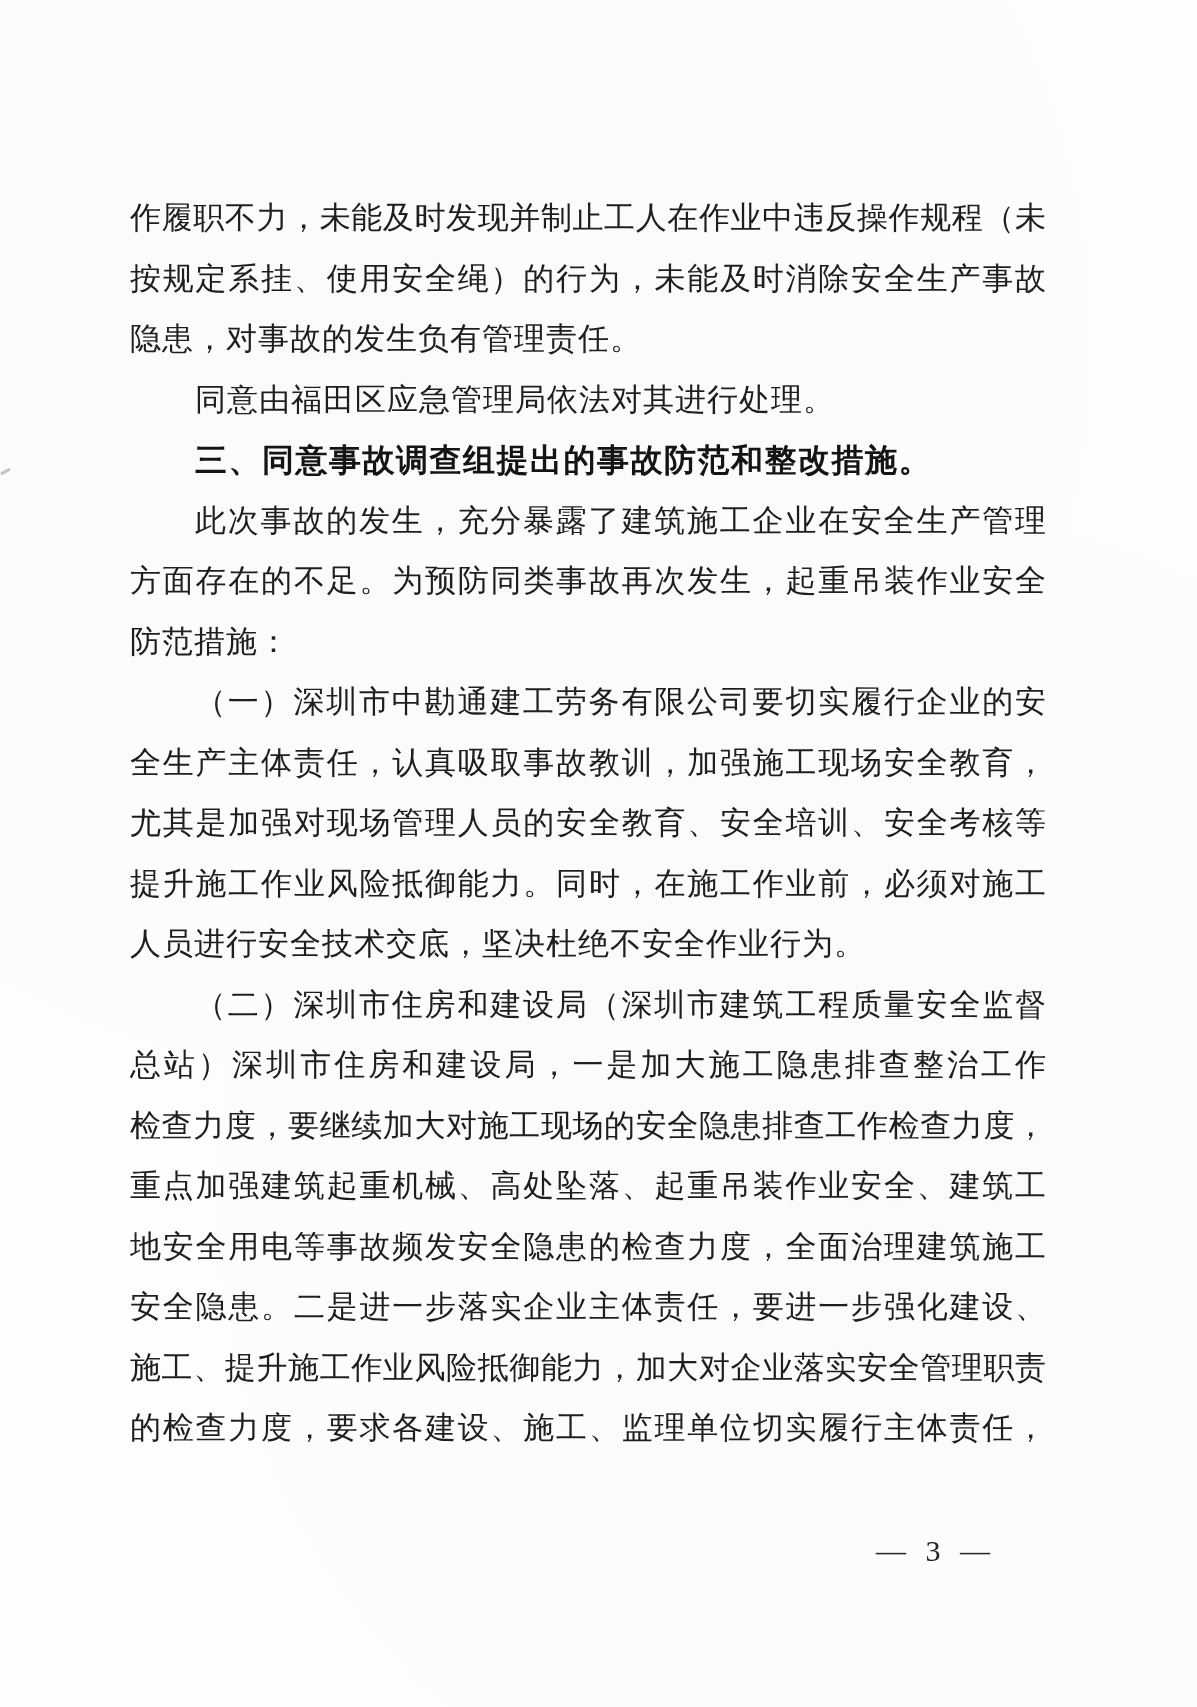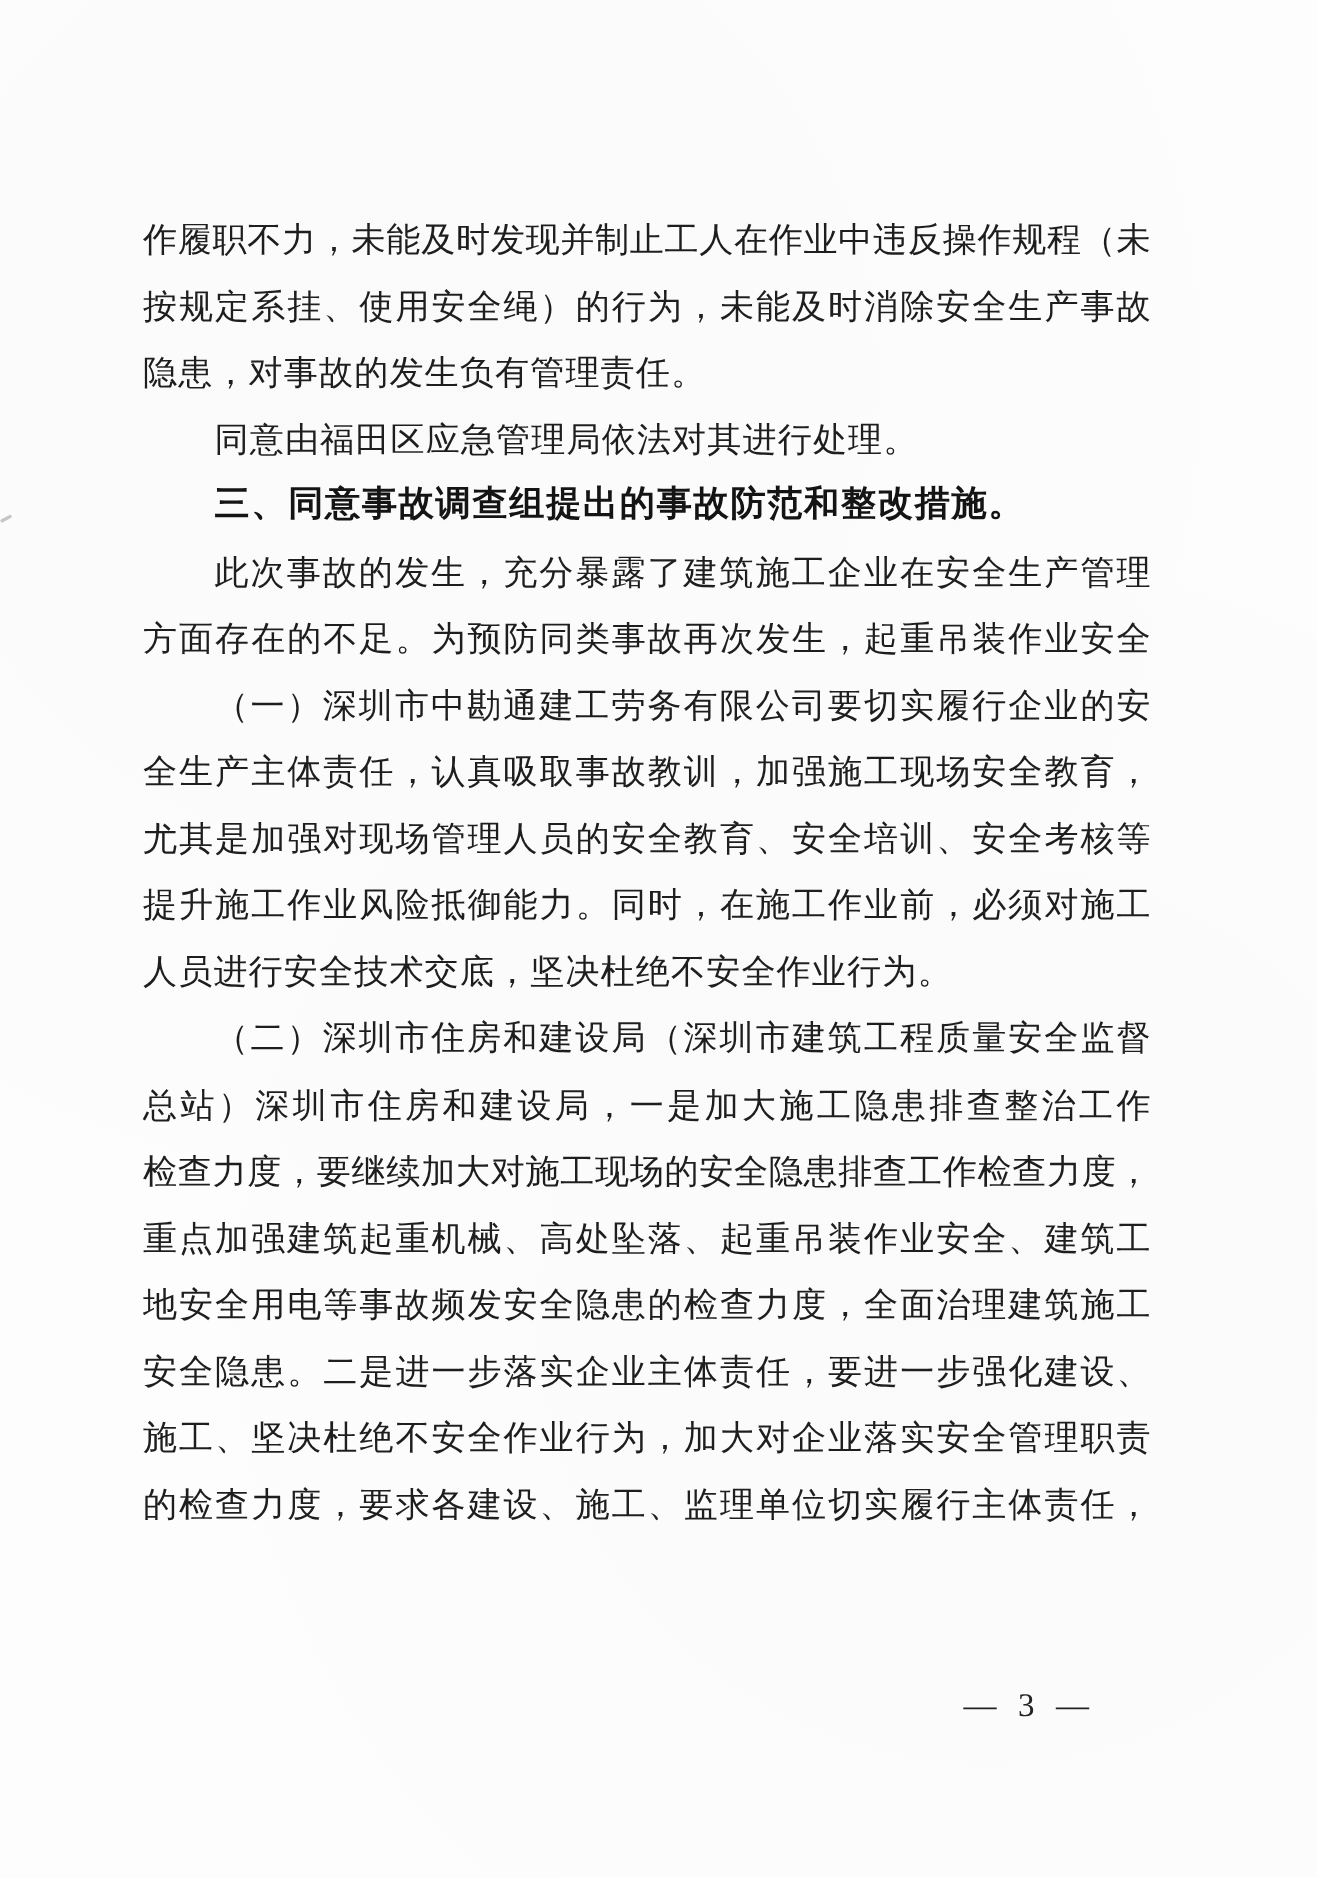--- a/index.html
+++ b/index.html
@@ -43,21 +43,21 @@
   .line.fill {
     white-space: normal;
     text-align: justify;
     text-align-last: justify;
     letter-spacing: 0;
   }
   .line.indent {
     text-indent: 65px;
   }
   .line.heading {
-    font-family: Liberation Mono, monospace;
+    font-family: Liberation Serif, serif;
     font-weight: bold;
     font-size: 32px;
     letter-spacing: 1.5px;
     color: #141414;
   }
   .page-number {
     position: absolute;
     top: 1533px;
     right: 205px;
     font-size: 30px;
@@ -95,20 +95,21 @@
       <div class="line"><span>隐患，对事故的发生负有管理责任。</span></div>
 
       <div class="line indent"><span>同意由福田区应急管理局依法对其进行处理。</span></div>
 
       <div class="line indent heading"><span>三、同意事故调查组提出的事故防范和整改措施。</span></div>
 
       <div class="line indent fill"><span>此次事故的发生，充分暴露了建筑施工企业在安全生产管理</span></div>
 
       <div class="line fill"><span>方面存在的不足。为预防同类事故再次发生，起重吊装作业安全</span></div>
 
+      <div class="line"><span>防范措施：</span></div>
 
       <div class="line indent fill"><span>（一）深圳市中勘通建工劳务有限公司要切实履行企业的安</span></div>
 
       <div class="line fill"><span>全生产主体责任，认真吸取事故教训，加强施工现场安全教育，</span></div>
 
       <div class="line fill"><span>尤其是加强对现场管理人员的安全教育、安全培训、安全考核等</span></div>
 
 
       <div class="line fill"><span>提升施工作业风险抵御能力。同时，在施工作业前，必须对施工</span></div>
 
@@ -119,20 +120,20 @@
       <div class="line fill"><span>总站）深圳市住房和建设局，一是加大施工隐患排查整治工作</span></div>
 
       <div class="line fill"><span>检查力度，要继续加大对施工现场的安全隐患排查工作检查力度，</span></div>
 
       <div class="line fill"><span>重点加强建筑起重机械、高处坠落、起重吊装作业安全、建筑工</span></div>
 
       <div class="line fill"><span>地安全用电等事故频发安全隐患的检查力度，全面治理建筑施工</span></div>
 
       <div class="line fill"><span>安全隐患。二是进一步落实企业主体责任，要进一步强化建设、</span></div>
 
-      <div class="line fill"><span>施工、坚决杜绝不安全作业行为，加大对企业落实安全管理职责</span></div>
+      <div class="line fill"><span>施工、提升施工作业风险抵御能力，加大对企业落实安全管理职责</span></div>
 
       <div class="line fill"><span>的检查力度，要求各建设、施工、监理单位切实履行主体责任，</span></div>
     </main>
 
   <div class="page-number">— 3 —</div>
 
 </div>
 
 </body></html>

